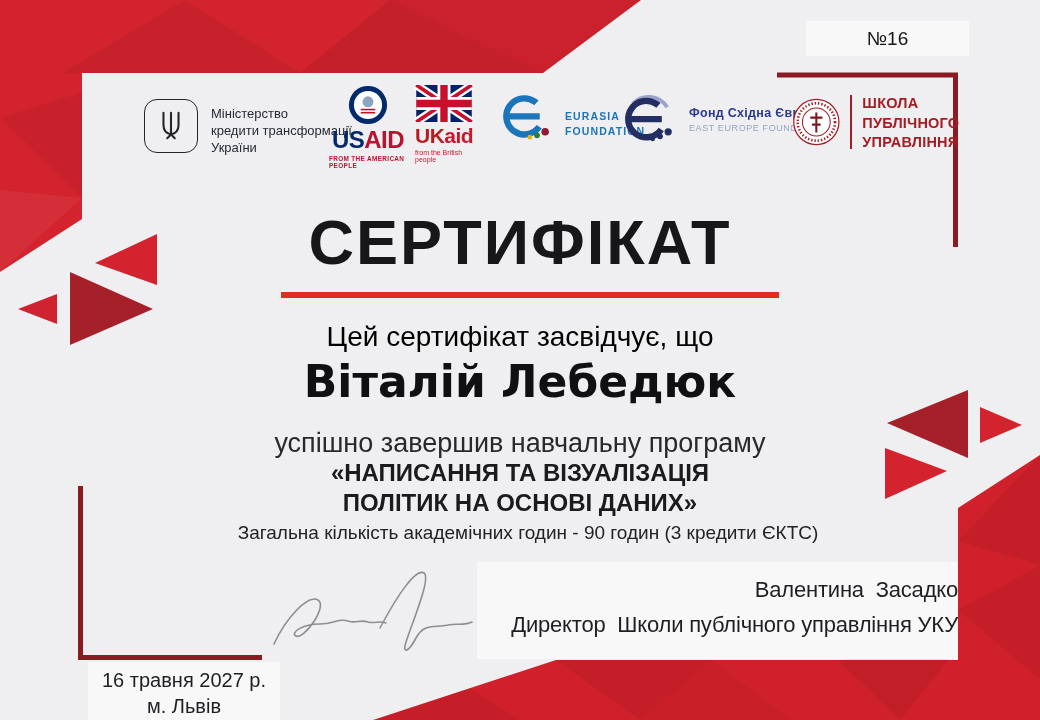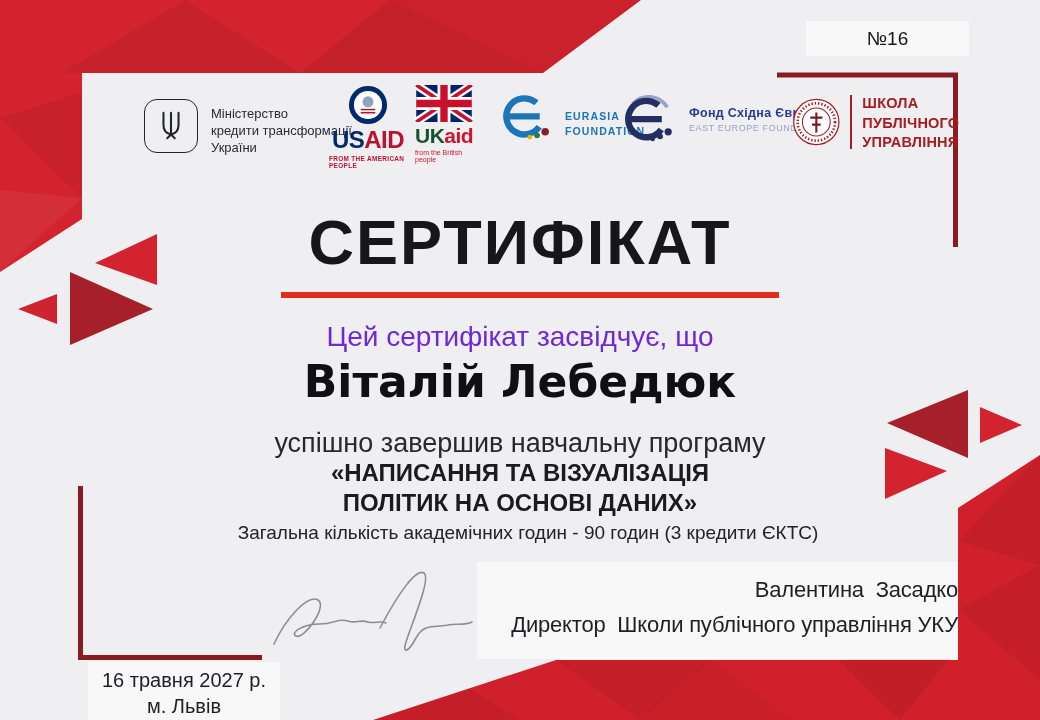--- a/index.html
+++ b/index.html
@@ -20,37 +20,37 @@
   .tryzub-box{width:54px;height:54px;border:1.7px solid #23252b;border-radius:13px;
     display:flex;align-items:center;justify-content:center;box-sizing:border-box;}
   .ministry-text{font-size:13px;line-height:1.32;color:#272b33;font-weight:500;padding-top:6px;}
   .logo-usaid{left:285px;top:85px;width:78px;flex-direction:column;align-items:center;}
   .usaid-name{font-size:24px;font-weight:bold;letter-spacing:-0.5px;margin-top:1px;}
   .usaid-us{color:#002a6c;}
   .usaid-aid{color:#bb1230;}
   .usaid-tag{font-size:6.4px;font-weight:bold;color:#bb1230;letter-spacing:0.35px;margin-top:1px;}
   .logo-ukaid{left:371px;top:85px;width:62px;flex-direction:column;align-items:flex-start;}
   .ukaid-name{font-size:21px;font-weight:bold;margin-top:2px;letter-spacing:-0.5px;}
-  .ukaid-uk{color:#14532d;text-align:center;}
+  .ukaid-uk{color:#b91c1c;text-align:center;}
   .ukaid-aid{color:#cf142b;}
   .ukaid-tag{font-size:7px;color:#cf142b;margin-top:1px;}
   .logo-eurasia{left:456px;top:92px;gap:9px;}
   .eurasia-text{padding-top:17px;font-size:10.5px;font-weight:bold;color:#1b75bb;
     letter-spacing:1.1px;line-height:1.4;}
   .logo-eef{left:576px;top:90px;gap:9px;}
   .eef-line1{padding-top:16px;font-size:12.5px;font-weight:bold;color:#2b3990;letter-spacing:0.3px;}
   .eef-line2{font-size:9px;color:#97a3c6;letter-spacing:0.6px;margin-top:3px;}
   .logo-ucu{left:748px;top:92px;align-items:center;}
   .ucu-divider{width:3px;height:54px;background:#a61c23;margin:0 10px 0 9px;}
   .school-text{font-size:14.5px;font-weight:bold;color:#a61c23;line-height:1.35;letter-spacing:0.2px;padding-top:2px;}
   
   .crow{left:0;width:100%;text-align:center;color:#1b1b1f;}
   .title{top:206px;font-size:63px;font-weight:800;letter-spacing:2px;color:#17171a;}
   .underline{left:281px;top:292px;width:498px;height:6px;background:#e22d1d;}
-  .intro{top:321px;font-size:28px;color:#6d28d9;font-weight:400;}
+  .intro{top:321px;font-size:28px;color:#000000;font-weight:400;}
   .name{top:356px;font-size:44px;font-weight:bold;font-family:"DejaVu Sans",sans-serif;color:#101014;}
   .completion{top:428px;font-size:27px;color:#28282d;}
   .prog{font-weight:bold;font-size:24px;color:#1b1b1f;}
   .prog1{top:459px;}
   .prog2{top:489px;}
   .hours{top:522px;font-size:19px;color:#232327;margin-left:8px;}
   
   .sig{left:268px;top:566px;}
   .director-box{left:477px;top:562px;width:481px;height:97px;text-align:center;}
   .signer-line{white-space:pre;font-size:22px;color:#1f1f23;letter-spacing:-0.2px;text-align:right;}

